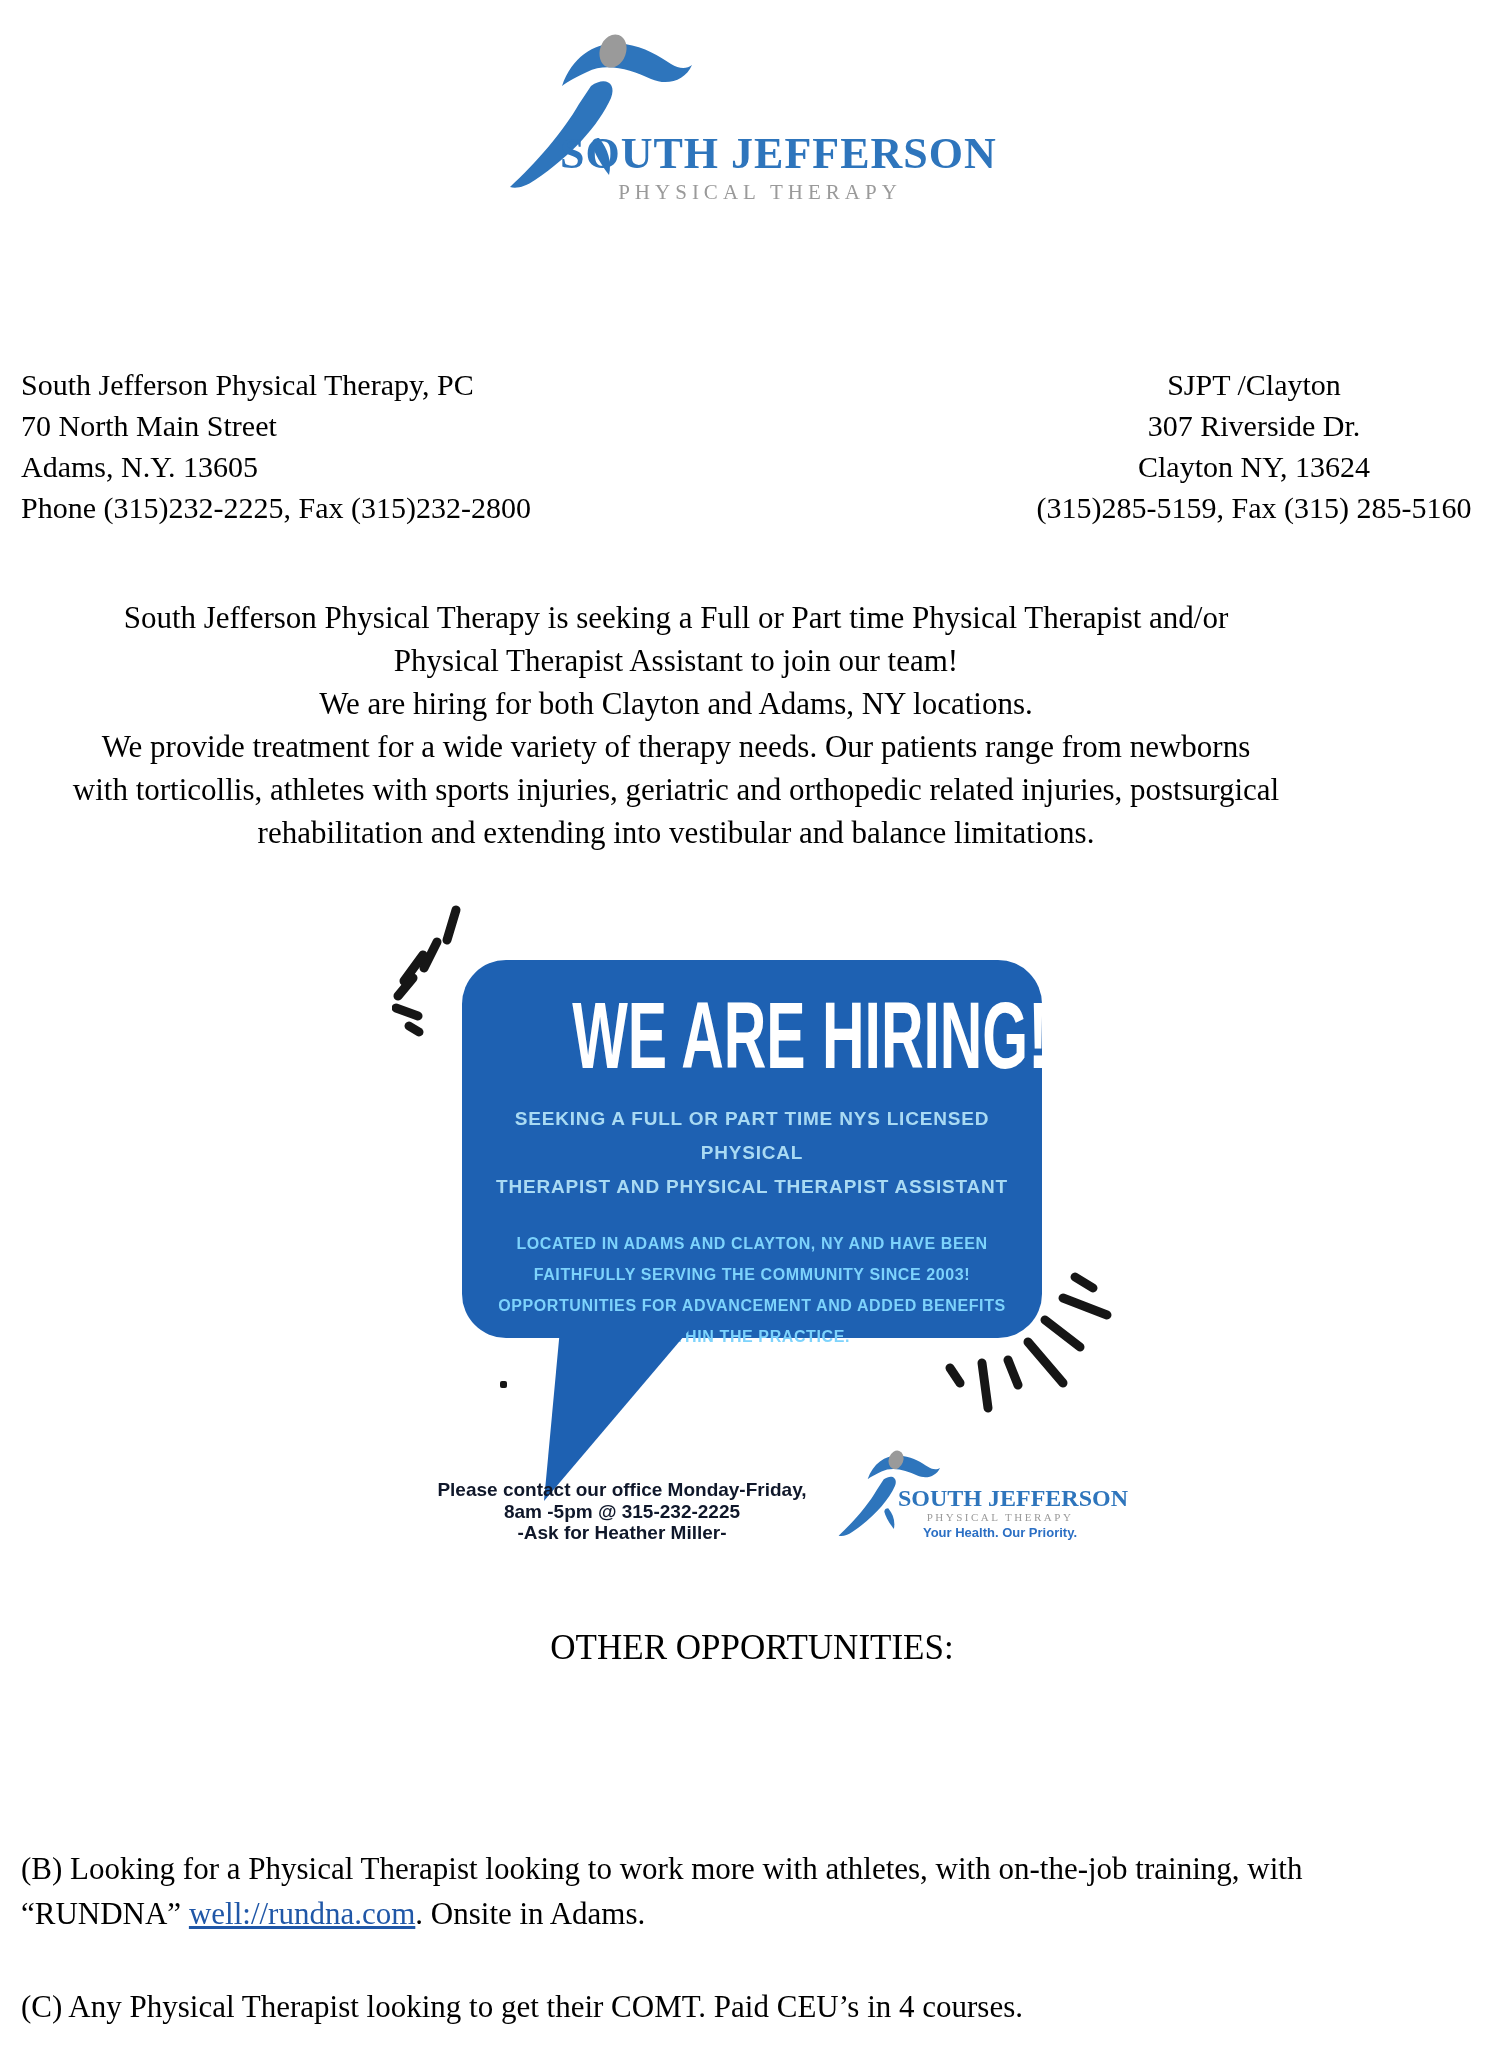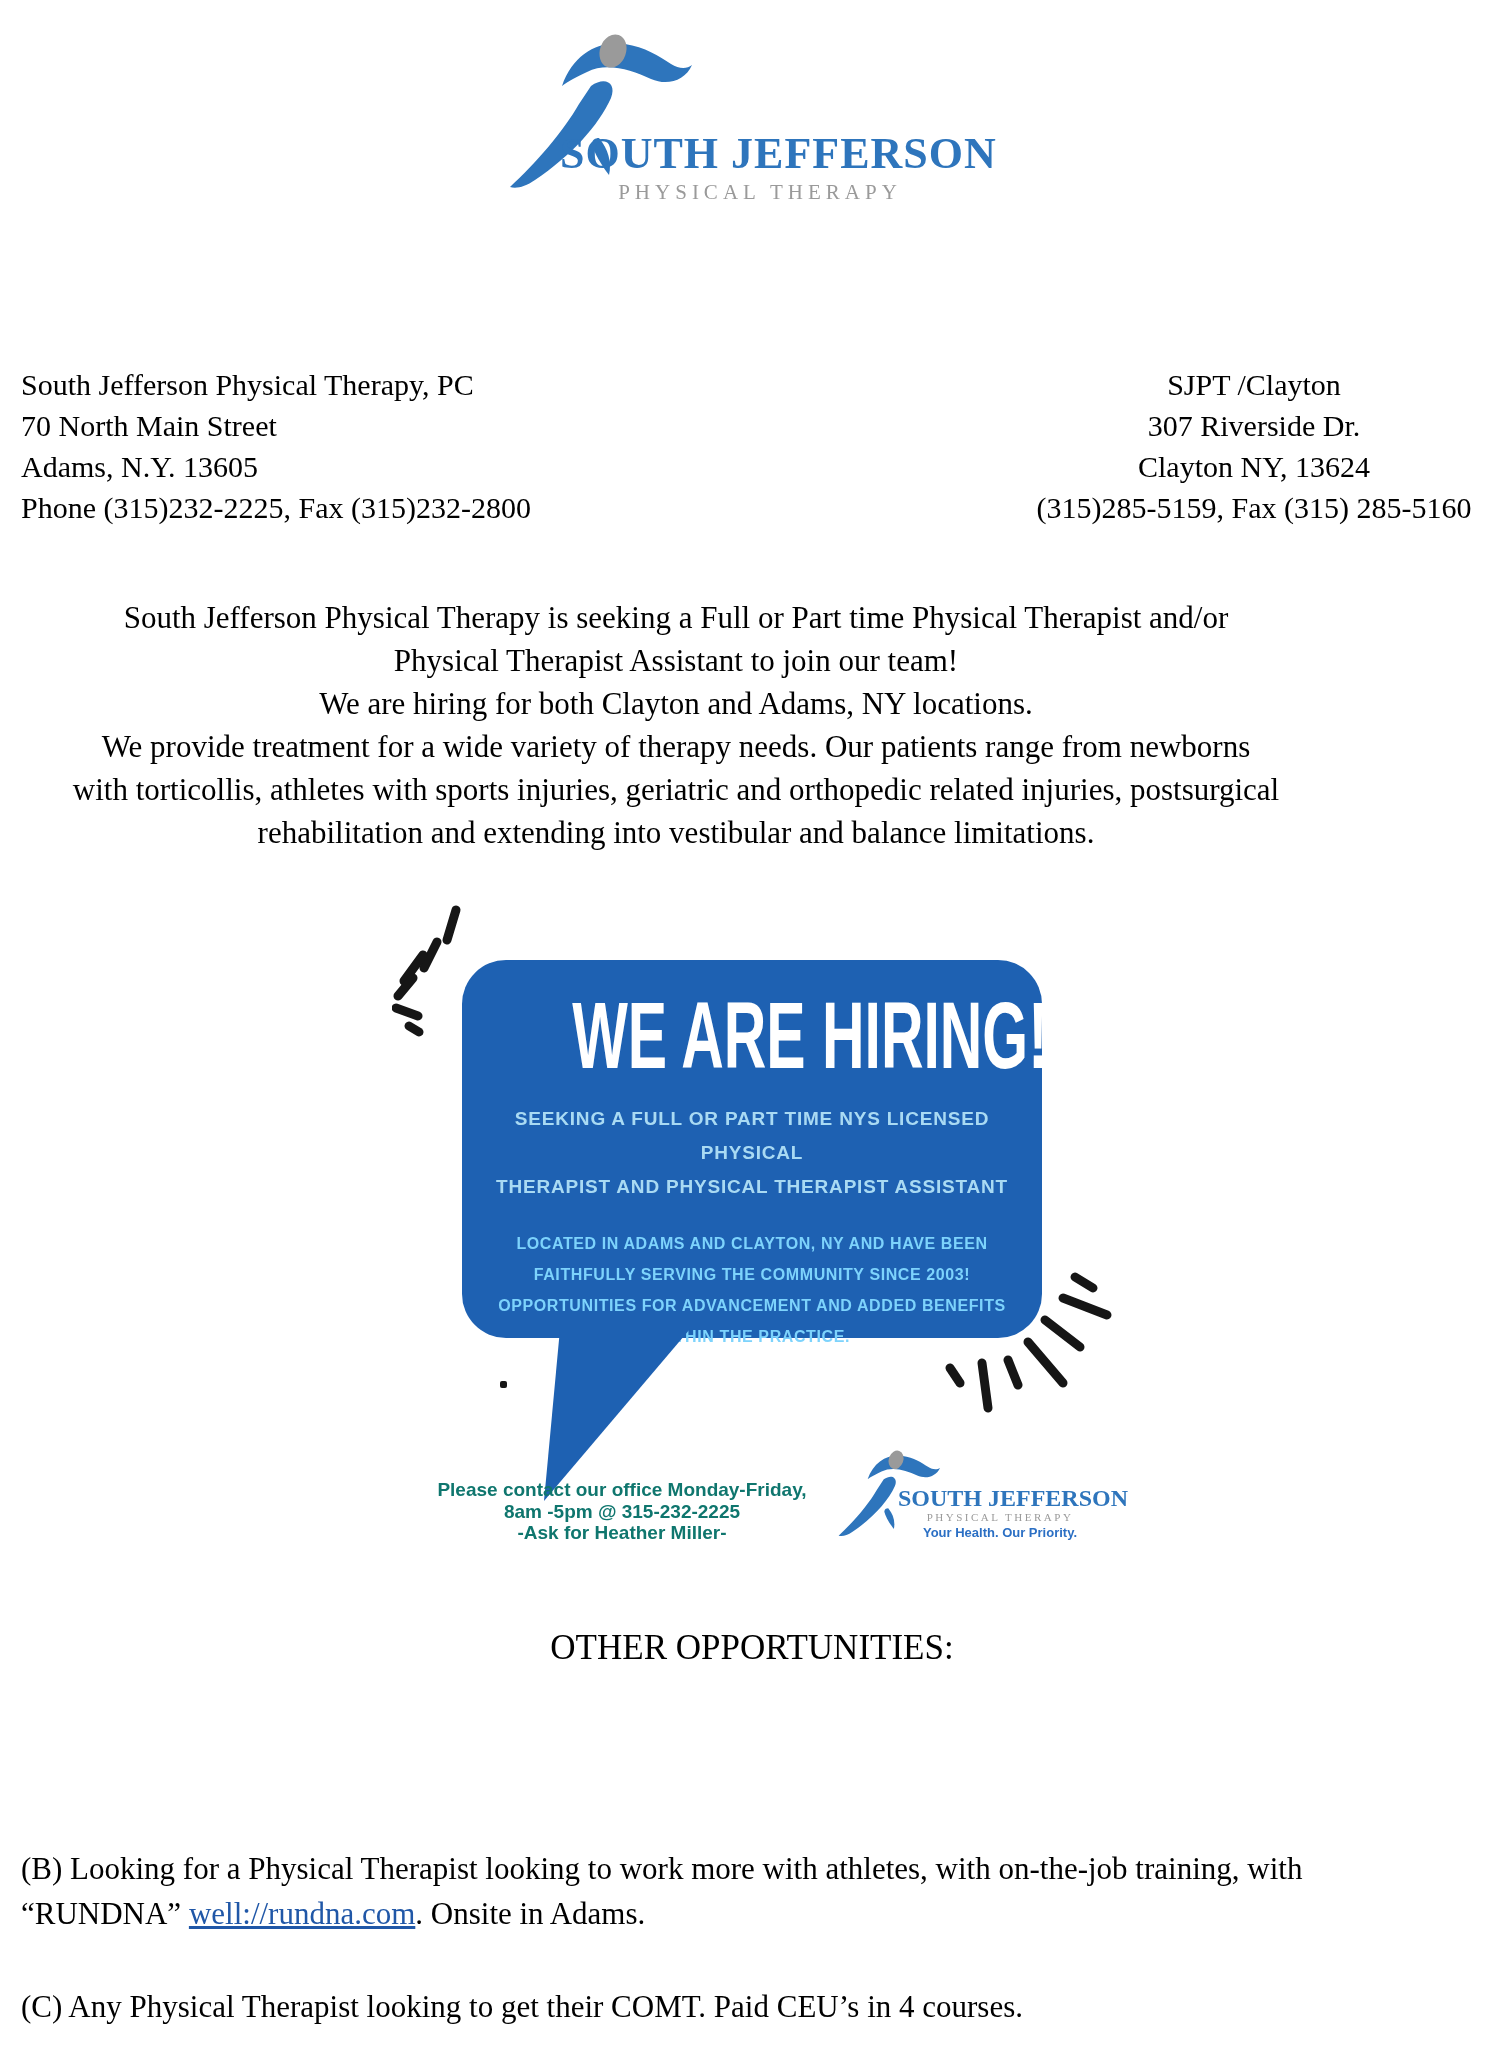--- a/index.html
+++ b/index.html
@@ -21,21 +21,21 @@
   
   .flyer{position:absolute;left:372px;top:895px;width:760px;height:700px;}
   .burst{position:absolute;}
   .bubble{position:absolute;left:90px;top:65px;width:580px;height:378px;background:#1E61B2;border-radius:44px;text-align:center;overflow:visible;}
   .bubble-title{margin-top:30px;font-family:"Liberation Sans",sans-serif;font-weight:bold;font-size:95px;line-height:90px;color:#ffffff;transform:scaleX(0.62);transform-origin:50% 50%;white-space:nowrap;}
   .bubble-seeking{margin-top:22px;font-family:"Liberation Sans",sans-serif;font-weight:bold;font-size:19px;line-height:34px;letter-spacing:0.8px;color:#A9DAF3;}
   .bubble-located{margin-top:24px;font-family:"Liberation Sans",sans-serif;font-weight:bold;font-size:16px;line-height:31px;letter-spacing:0.6px;color:#7dd3fc;}
   .tail{position:absolute;left:170px;top:428px;}
   .bubble-dot{position:absolute;left:128px;top:486px;width:7px;height:7px;background:#161616;border-radius:2px;}
   .contact{position:absolute;left:60px;top:584px;width:380px;text-align:center;
-    font-family:"Liberation Sans",sans-serif;font-weight:bold;font-size:19px;line-height:21.5px;color:#0f766e;}
+    font-family:"Liberation Sans",sans-serif;font-weight:bold;font-size:19px;line-height:21.5px;color:#0f172a;}
   .flyer-logo{position:absolute;left:470px;top:526px;width:270px;height:150px;}
   .fl-figure{position:absolute;left:-12px;top:26px;width:112px;height:92px;}
   .fl-text{position:absolute;left:56px;top:64px;width:204px;text-align:center;}
   .fl-title{font-weight:bold;font-size:24px;line-height:26px;color:#2E75BC;white-space:nowrap;}
   .fl-sub{font-size:11px;line-height:13px;color:#9A9A9A;letter-spacing:2.5px;white-space:nowrap;}
   .fl-tag{font-family:"Liberation Sans",sans-serif;font-weight:bold;font-size:13px;line-height:15px;color:#2B6FC4;margin-top:1px;white-space:nowrap;}
   
   .opp-heading{position:absolute;left:0;top:1628px;width:1504px;text-align:center;font-size:35px;}
   .opp-item{position:absolute;left:21px;font-size:31px;line-height:45px;}
   .item-a{top:1704px;width:1340px;}

